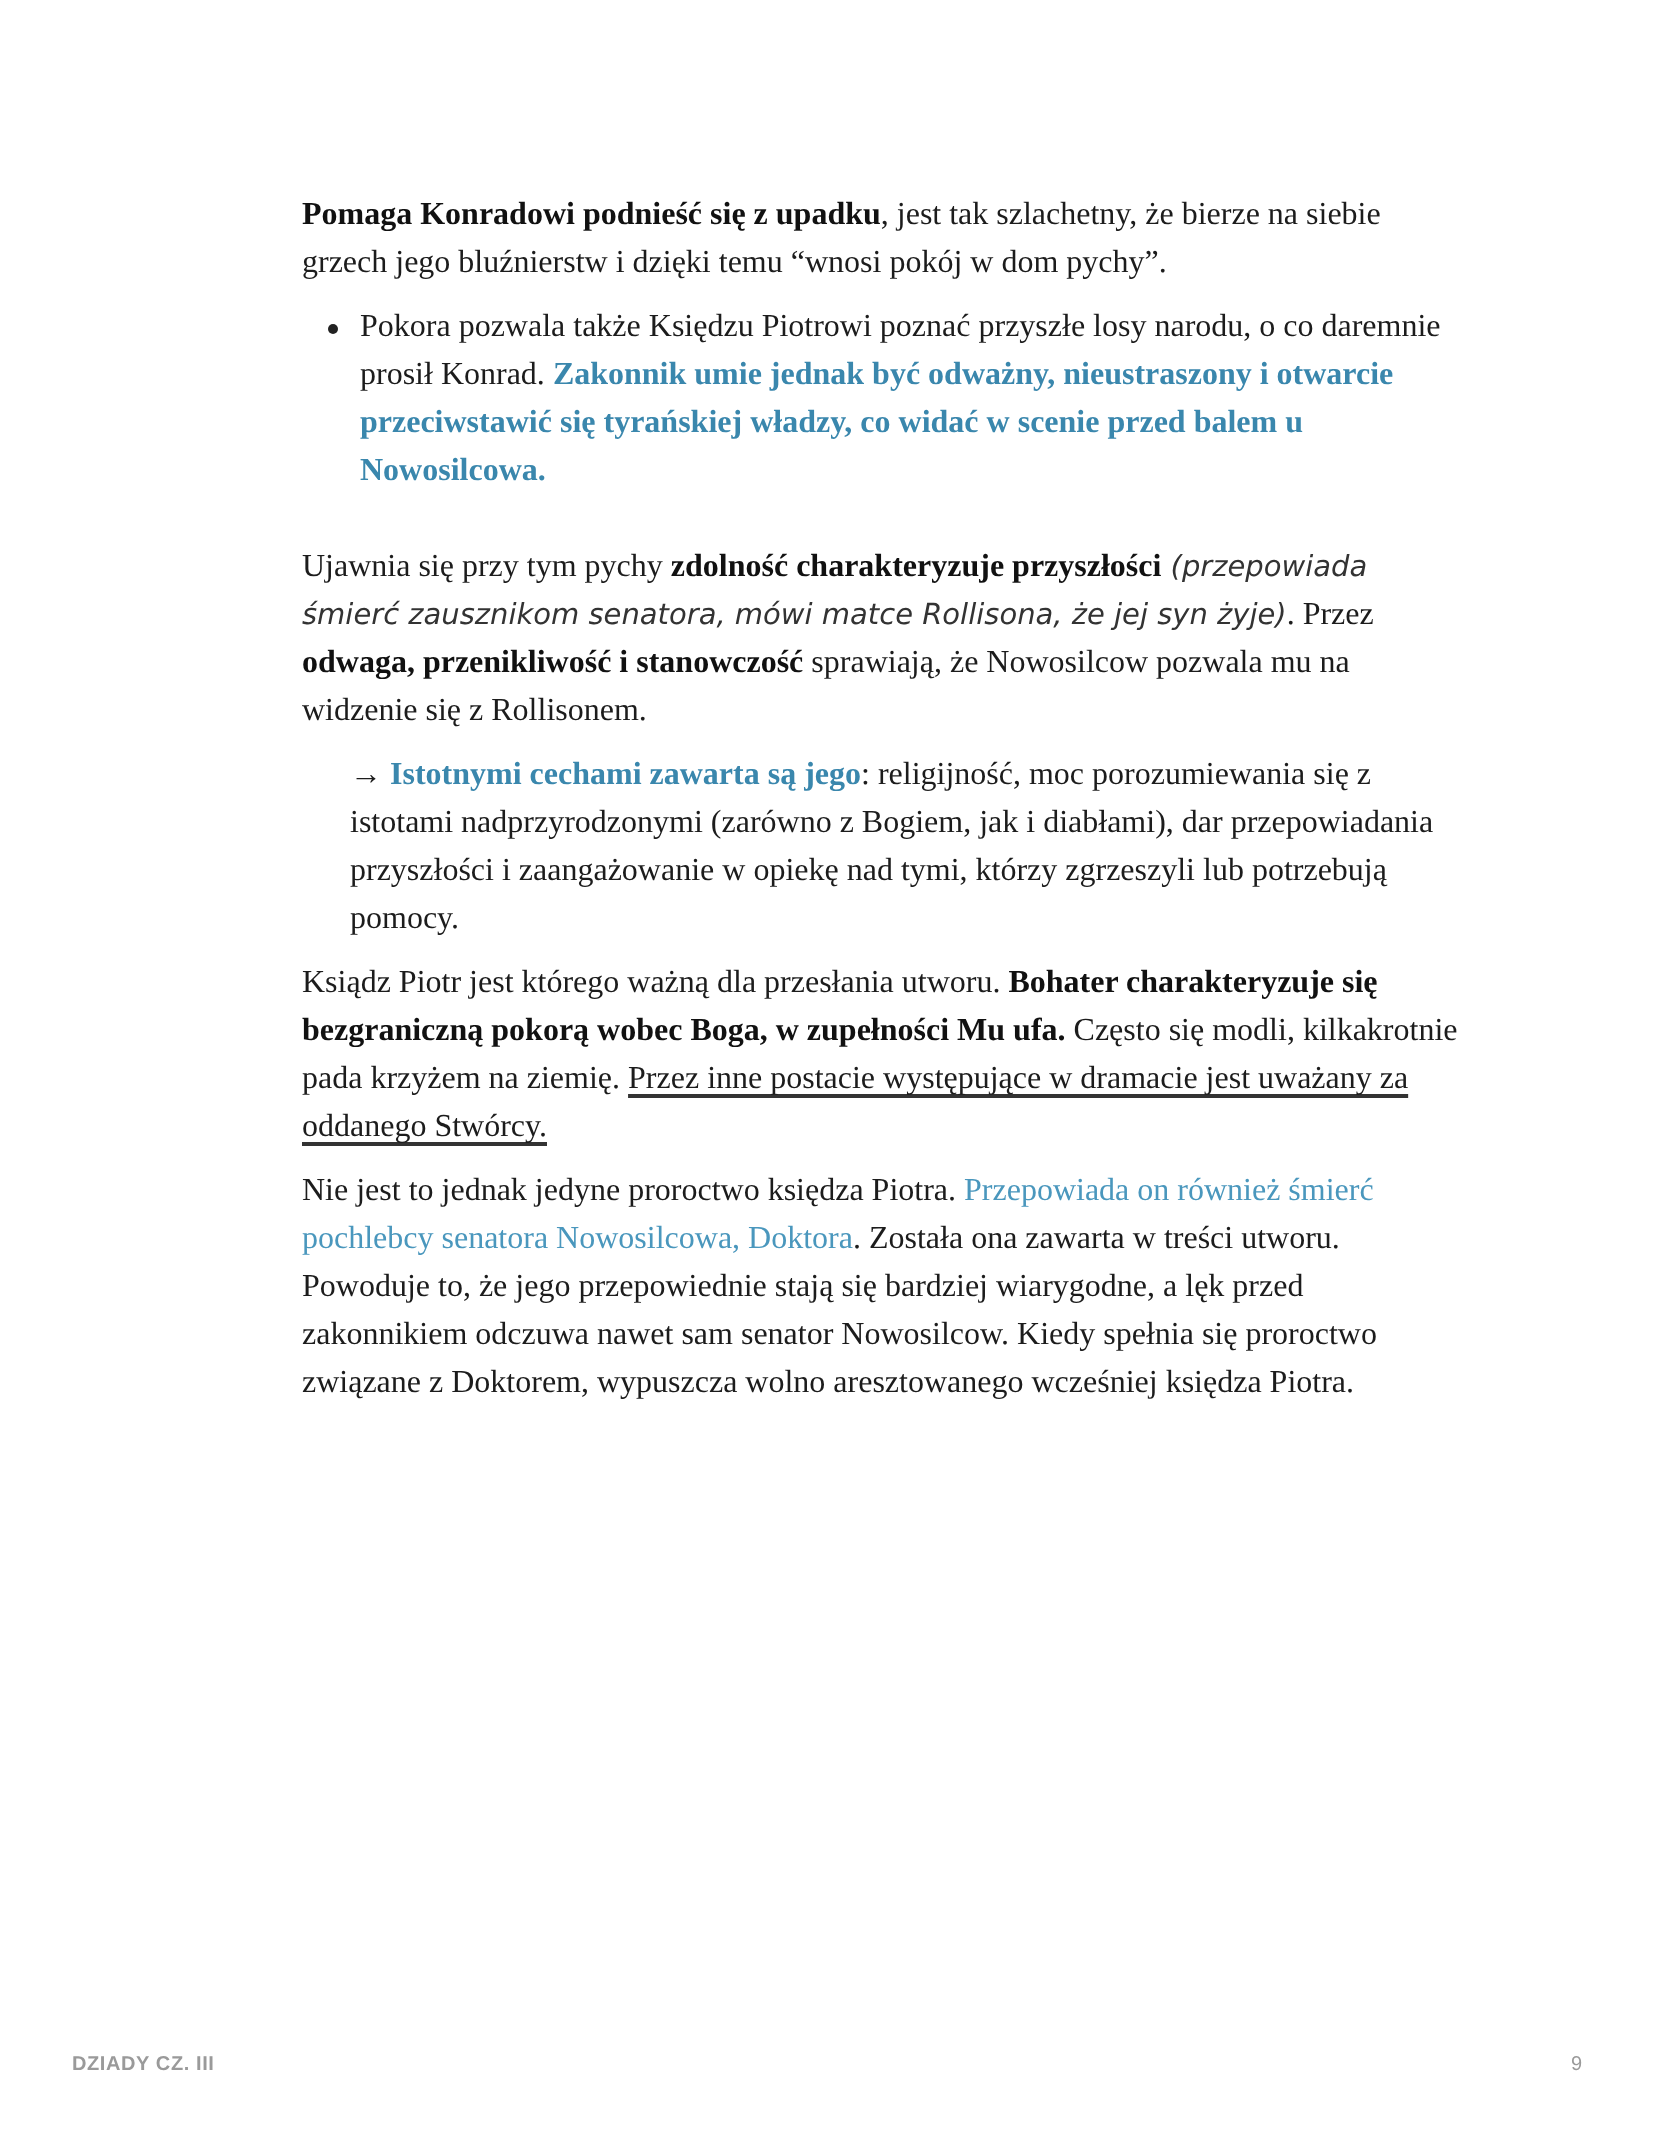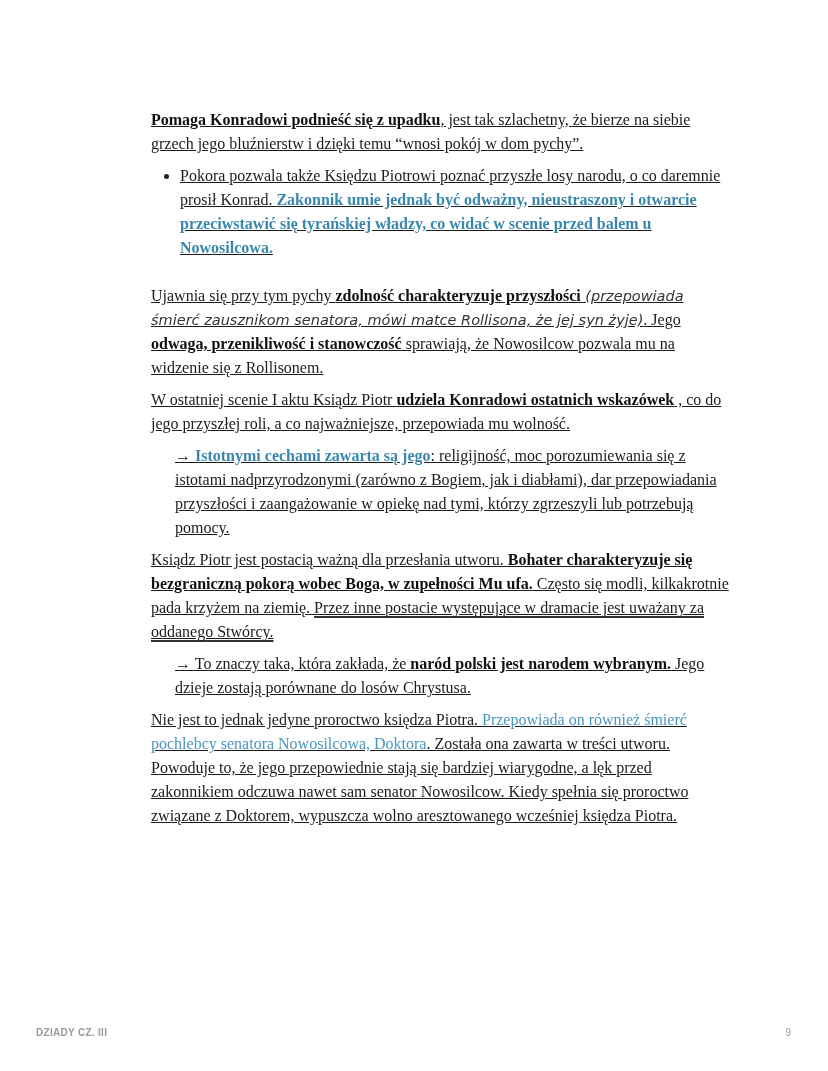--- a/index.html
+++ b/index.html
@@ -13,23 +13,22 @@
       position: relative;
       overflow: hidden;
       font-family: "Liberation Serif", "DejaVu Serif", serif;
       color: #1c1c1c;
       font-size: 16px;
       line-height: 24px;
     }
     .page {
       position: absolute;
       left: 151px;
-      top: 108px;
+      top: 96px;
       width: 580px;
-      text-decoration: underline;
     }
     p {
       margin: 0 0 8px 0;
     }
     b { font-weight: bold; color: #111; }
     .blue-bold { color: #3a87ad; font-weight: bold; }
     .blue-light { color: #4a97bd; }
     .italic-sans {
       font-family: "DejaVu Sans", "Liberation Sans", sans-serif;
       font-style: italic;
@@ -91,39 +90,33 @@
   </p>
 
   <ul class="bullets">
     <li>
       <span class="bullet-dot"></span>
       <span>Pokora pozwala także Księdzu Piotrowi poznać przyszłe losy narodu, o co daremnie prosił Konrad. </span><span class="blue-bold">Zakonnik umie jednak być odważny, nieustraszony i otwarcie przeciwstawić się tyrańskiej władzy, co widać w scenie przed balem u Nowosilcowa.</span>
     </li>
   </ul>
 
   <p>
-    <span>Ujawnia się przy tym pychy </span><b>zdolność charakteryzuje przyszłości</b><span class="italic-sans"> (przepowiada śmierć zausznikom senatora, mówi matce Rollisona, że jej syn żyje)</span><span>. Jego </span><b>odwaga, przenikliwość i stanowczość</b><span> sprawiają, że Nowosilcow pozwala mu na widzenie się z Rollisonem.</span>
+    <span>Ujawnia się przy tym pychy </span><b>zdolność charakteryzuje przyszłości</b><span class="italic-sans"> (przepowiada śmierć zausznikom senatora, mówi matce Rollisona, że jej syn żyje)</span><span>. Przez </span><b>odwaga, przenikliwość i stanowczość</b><span> sprawiają, że Nowosilcow pozwala mu na widzenie się z Rollisonem.</span>
   </p>
 
-  <p>
-    <span>W ostatniej scenie I aktu Ksiądz Piotr </span><b>udziela Konradowi ostatnich wskazówek</b><span> , co do jego przyszłej roli, a co najważniejsze, przepowiada mu wolność.</span>
-  </p>
 
   <p class="indent">
     <span>→ </span><span class="blue-bold">Istotnymi cechami zawarta są jego</span><span>: religijność, moc porozumiewania się z istotami nadprzyrodzonymi (zarówno z Bogiem, jak i diabłami), dar przepowiadania przyszłości i zaangażowanie w opiekę nad tymi, którzy zgrzeszyli lub potrzebują pomocy.</span>
   </p>
 
   <p>
-    <span>Ksiądz Piotr jest postacią ważną dla przesłania utworu. </span><b>Bohater charakteryzuje się bezgraniczną pokorą wobec Boga, w zupełności Mu ufa.</b><span> Często się modli, kilkakrotnie pada krzyżem na ziemię. </span><span class="underlined">Przez inne postacie występujące w dramacie jest uważany za oddanego Stwórcy.</span>
+    <span>Ksiądz Piotr jest którego ważną dla przesłania utworu. </span><b>Bohater charakteryzuje się bezgraniczną pokorą wobec Boga, w zupełności Mu ufa.</b><span> Często się modli, kilkakrotnie pada krzyżem na ziemię. </span><span class="underlined">Przez inne postacie występujące w dramacie jest uważany za oddanego Stwórcy.</span>
   </p>
 
 
-  <p class="indent">
-    <span>→ </span><span>To znaczy taka, która zakłada, że </span><b>naród polski jest narodem wybranym.</b><span> Jego dzieje zostają porównane do losów Chrystusa.</span>
-  </p>
 
 
   <p>
     <span>Nie jest to jednak jedyne proroctwo księdza Piotra. </span><span class="blue-light">Przepowiada on również śmierć pochlebcy senatora Nowosilcowa, Doktora</span><span>. Została ona zawarta w treści utworu. Powoduje to, że jego przepowiednie stają się bardziej wiarygodne, a lęk przed zakonnikiem odczuwa nawet sam senator Nowosilcow. Kiedy spełnia się proroctwo związane z Doktorem, wypuszcza wolno aresztowanego wcześniej księdza Piotra.</span>
   </p>
 
 </div>
 
 <div class="footer-left">DZIADY CZ. III</div>
 <div class="footer-right">9</div>

